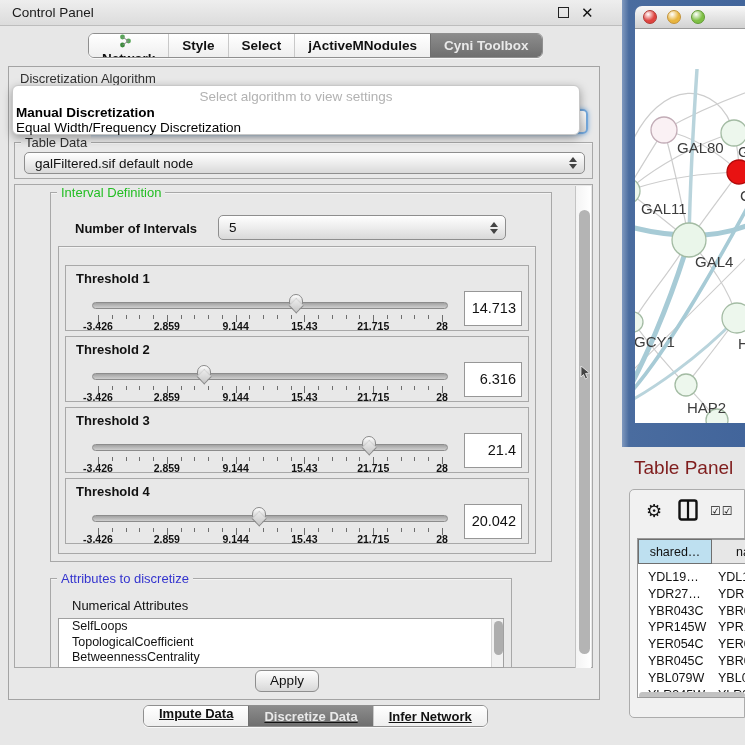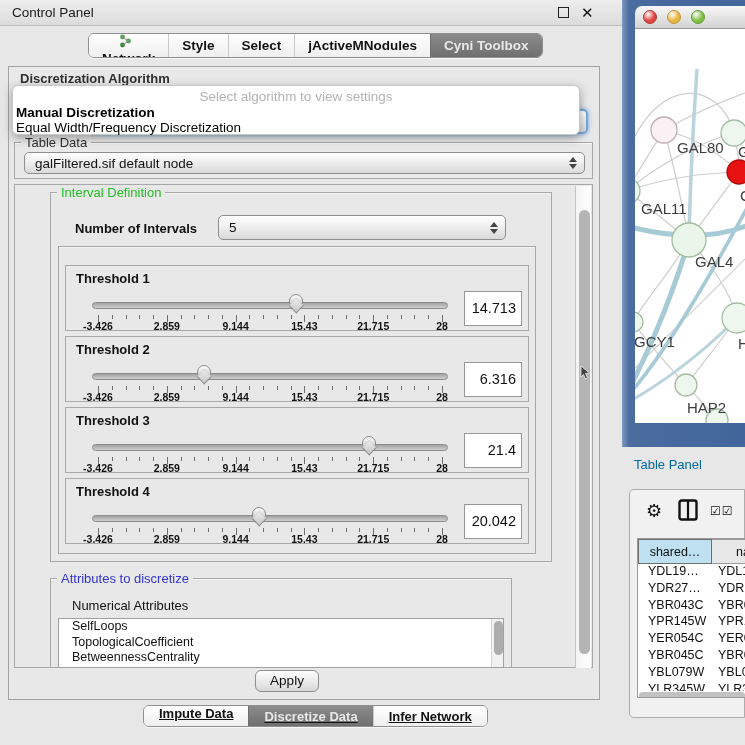--- a/index.html
+++ b/index.html
@@ -68,27 +68,27 @@
   .apply-btn { left:255px; top:670px; width:64px; height:22px; border:1px solid #8E8E8E; border-radius:6px; background:linear-gradient(#FEFEFE,#D8D8D8); font-size:13.5px; text-align:center; line-height:20px; }
 
   
   .blue-frame { left:622px; top:0; width:123px; height:447px; background:linear-gradient(to right,#8099BE 0px,#4A6C9F 7px,#42659B 100%); }
   .net-titlebar { left:13px; top:6px; width:110px; height:23px; border-radius:7px 0 0 0; background:linear-gradient(#F8F8F8,#D2D2D2); border-bottom:1px solid #9A9A9A; }
   .light { position:absolute; top:4px; width:14px; height:14px; border-radius:50%; }
   .net-canvas { left:13px; top:29px; width:110px; height:394px; background:#FFFFFF; overflow:hidden; }
   .net-canvas svg { position:absolute; left:0; top:0; }
 
   .tp-header { left:622px; top:447px; width:123px; height:36px; background:#E7E7E7; }
-  .tp-header .t { position:absolute; left:12px; top:10px; font-size:13px; color:#0369a1; }
+  .tp-header .t { position:absolute; left:12px; top:10px; font-size:19px; color:#7f1d1d; }
   .tp-panel { left:629px; top:489px; width:116px; height:229px; background:#F1F1F1; border:1px solid #ACACAC; border-radius:5px 0 0 5px; }
   .gear { position:absolute; left:16px; top:10px; font-size:18px; color:#141414; font-family:"DejaVu Sans",sans-serif; }
   .checks { position:absolute; left:80px; top:14px; font-size:12px; letter-spacing:1px; color:#141414; font-family:"DejaVu Sans",sans-serif; }
   .tp-table { position:absolute; left:7px; top:48px; width:108px; height:160px; background:#FFF; border:1px solid #9A9A9A; border-right:none; overflow:hidden; }
   .tp-head { position:absolute; left:0; top:0; height:25px; font-size:12.5px; display:flex; align-items:center; }
-  .tp-rows { position:absolute; left:0; top:25px; width:108px; height:127px; overflow:hidden; }
+  .tp-rows { position:absolute; left:0; top:31px; width:108px; height:127px; overflow:hidden; }
   .tp-row { position:relative; height:16.8px; font-size:12.5px; white-space:nowrap; }
   .tp-row .c1 { position:absolute; left:10px; top:0; }
   .tp-row .c2 { position:absolute; left:80px; top:0; }
   .hsb { position:absolute; left:1px; top:153px; width:106px; height:7px; background:#C2C2C2; border-radius:4px; }
 </style>
 </head>
 <body>
 
 <div class="abs titlebar">
   <div class="t">Control Panel</div>
@@ -118,21 +118,21 @@
         <span>jActiveMNodules</span>
       </div>
       <div class="seg sel">
         <span>Cyni Toolbox</span>
       </div>
     </div>
 </div>
 
 <div class="abs outer-panel"></div>
 
-<div class="abs dark" style="left:20px; top:71px; font-size:13px;font-weight:bold;">Discretization Algorithm</div>
+<div class="abs dark" style="left:20px; top:71px; font-size:13px;">Discretization Algorithm</div>
 
 <div class="abs combo glow" style="left:22px; top:109px; width:566px; height:25px;">
   <span class="arrows"></span>
 </div>
 
 <div class="abs group" style="left:14px; top:142px; width:579px; height:37px;">
   <span class="gtitle dark">Table Data</span>
 </div>
 <div class="abs combo" style="left:24px; top:152px; width:561px; height:22px;">
   <span class="cv">galFiltered.sif default node</span>

